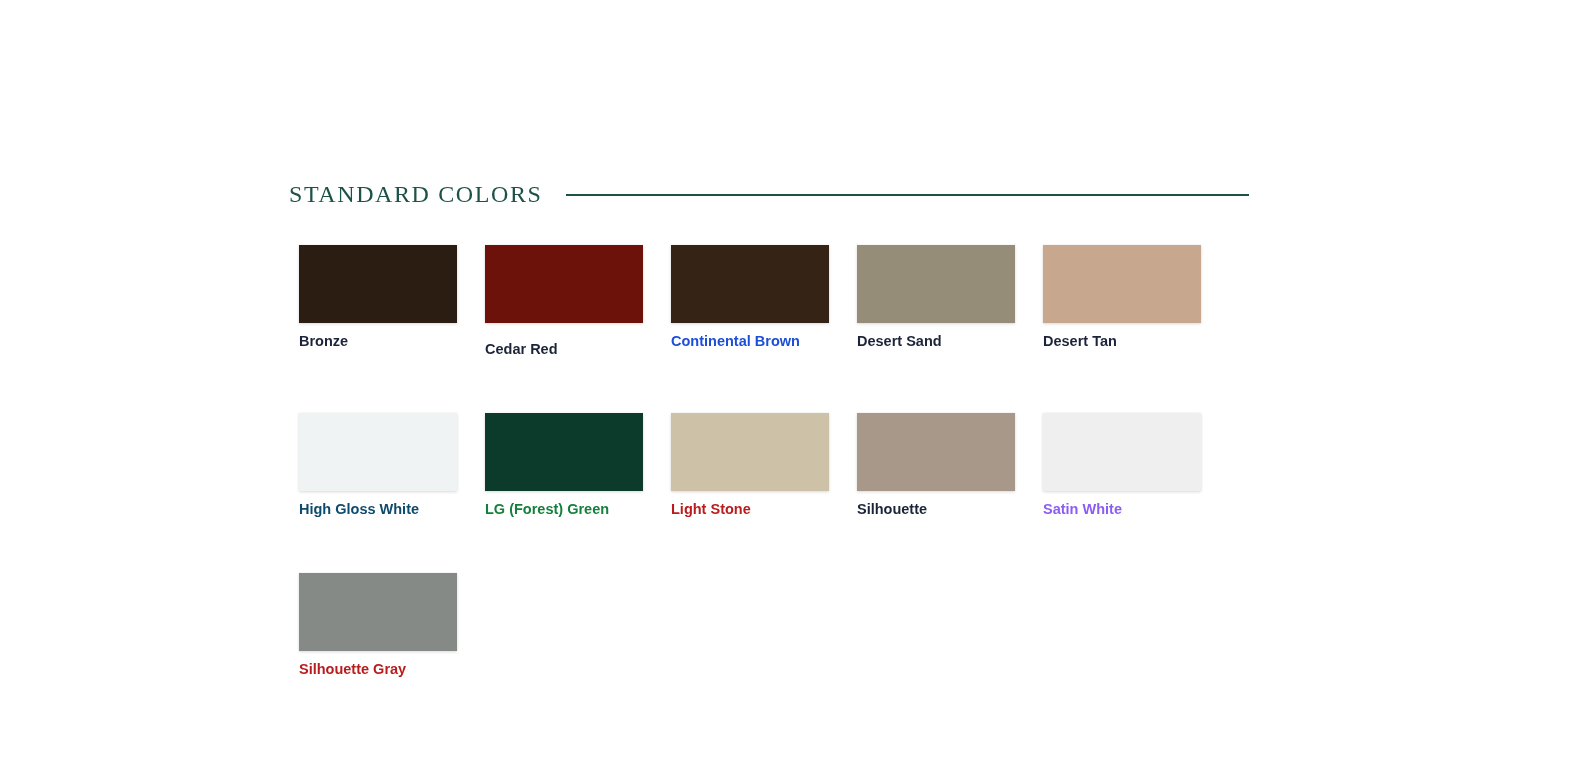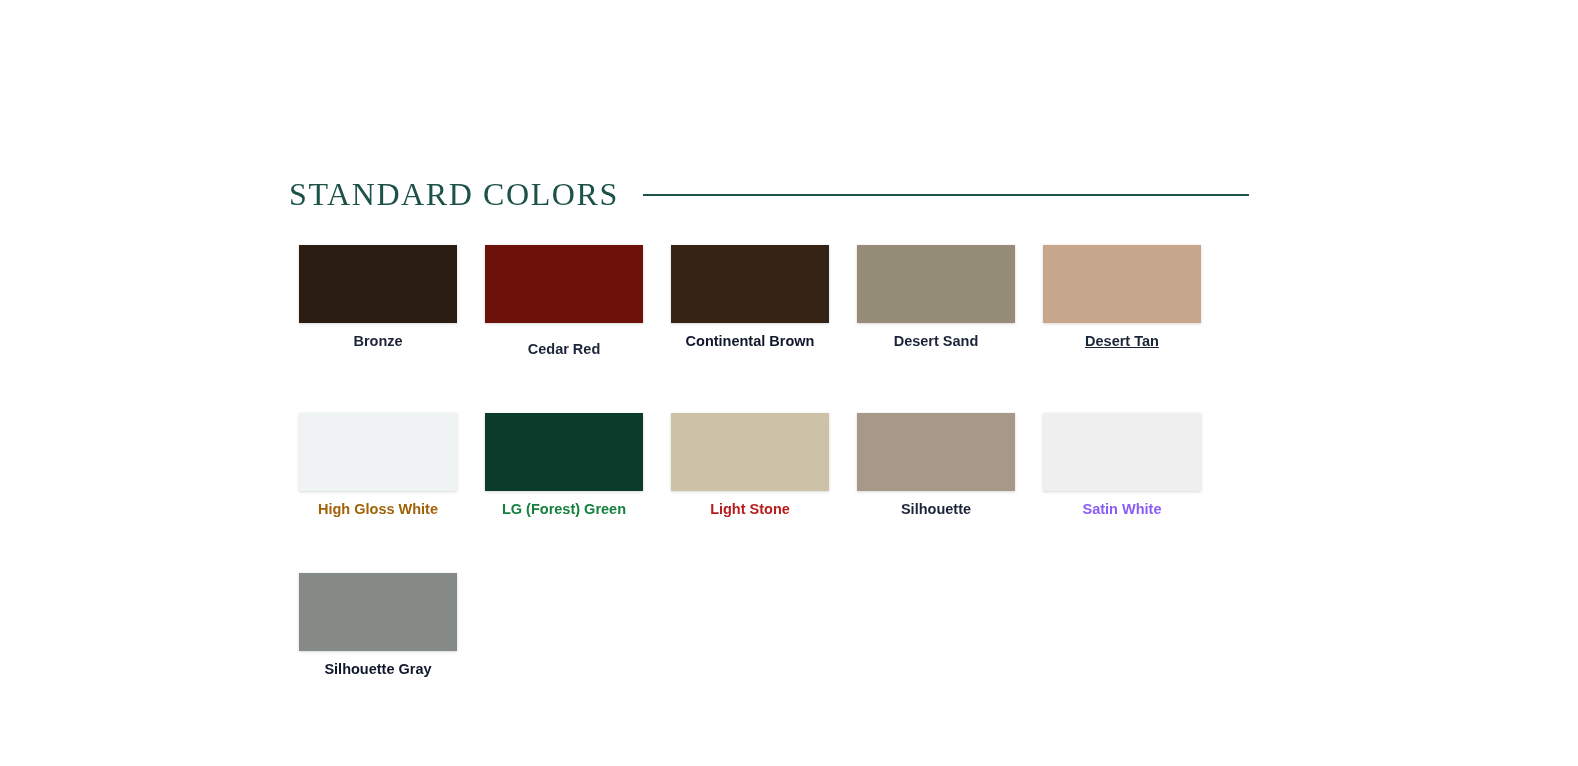--- a/index.html
+++ b/index.html
@@ -29,21 +29,21 @@
     position: absolute;
     left: 289px;
     top: 172px;
     width: 960px;
     height: 44px;
     display: flex;
     align-items: center;
   }
   .section-title {
     font-family: "Liberation Serif", "DejaVu Serif", serif;
-    font-size: 32px;
+    font-size: 24px;
     line-height: 34px;
     font-weight: 400;
     letter-spacing: 1.6px;
     color: #1d5248;
     white-space: nowrap;
   }
   .title-rule {
     flex: 1 1 auto;
     height: 0;
     border-top: 2px solid #1d5248;
@@ -65,21 +65,21 @@
   .swatch-cell {
     width: 158px;
   }
   .swatch-chip {
     width: 158px;
     height: 78px;
     box-shadow: 0 1px 3px rgba(0,0,0,0.14), 0 0 1px rgba(0,0,0,0.08);
   }
   .swatch-label {
     margin-top: 8px;
-    text-align: center;
+    text-align: left;
     font-family: "Liberation Sans", sans-serif;
     font-size: 14.5px;
     line-height: 20px;
     font-weight: 700;
     color: #1b2438;
     white-space: nowrap;
   }
 </style>
 </head>
 <body style="background: rgb(255, 255, 255);">
@@ -95,49 +95,49 @@
       <div class="swatch-cell">
         <div class="swatch-chip" style="background: rgb(43, 29, 18);"></div>
         <div class="swatch-label" style="color: rgb(27, 36, 56);">Bronze</div>
       </div>
       <div class="swatch-cell">
         <div class="swatch-chip" style="background: rgb(109, 18, 10);"></div>
         <div class="swatch-label" style="color: rgb(27, 36, 56); margin-top: 16px;">Cedar Red</div>
       </div>
       <div class="swatch-cell">
         <div class="swatch-chip" style="background: rgb(53, 36, 21);"></div>
-        <div class="swatch-label" style="color: #0f172a;">Continental Brown</div>
+        <div class="swatch-label" style="color: #1d4ed8;">Continental Brown</div>
       </div>
       <div class="swatch-cell">
         <div class="swatch-chip" style="background: rgb(150, 141, 120);"></div>
         <div class="swatch-label" style="color: rgb(27, 36, 56);">Desert Sand</div>
       </div>
       <div class="swatch-cell">
         <div class="swatch-chip" style="background: rgb(199, 168, 142);"></div>
-        <div class="swatch-label" style="color: rgb(27, 36, 56); text-decoration: underline;">Desert Tan</div>
+        <div class="swatch-label" style="color: rgb(27, 36, 56);">Desert Tan</div>
       </div>
       <div class="swatch-cell">
         <div class="swatch-chip" style="background: rgb(239, 243, 244);"></div>
-        <div class="swatch-label" style="color: #a16207;">High Gloss White</div>
+        <div class="swatch-label" style="color: #0c4a6e;">High Gloss White</div>
       </div>
       <div class="swatch-cell">
         <div class="swatch-chip" style="background: rgb(12, 59, 44);"></div>
         <div class="swatch-label" style="color: #15803d;">LG (Forest) Green</div>
       </div>
       <div class="swatch-cell">
         <div class="swatch-chip" style="background: rgb(205, 194, 168);"></div>
         <div class="swatch-label" style="color: #b91c1c;">Light Stone</div>
       </div>
       <div class="swatch-cell">
         <div class="swatch-chip" style="background: rgb(167, 152, 137);"></div>
         <div class="swatch-label" style="color: rgb(27, 36, 56);">Silhouette</div>
       </div>
       <div class="swatch-cell">
         <div class="swatch-chip" style="background: rgb(239, 239, 240);"></div>
         <div class="swatch-label" style="color: #8b5cf6;">Satin White</div>
       </div>
       <div class="swatch-cell">
         <div class="swatch-chip" style="background: rgb(133, 138, 134);"></div>
-        <div class="swatch-label" style="color: #0f172a;">Silhouette Gray</div>
+        <div class="swatch-label" style="color: #b91c1c;">Silhouette Gray</div>
       </div>
     </div>
 
 </div>
 
 </body></html>

